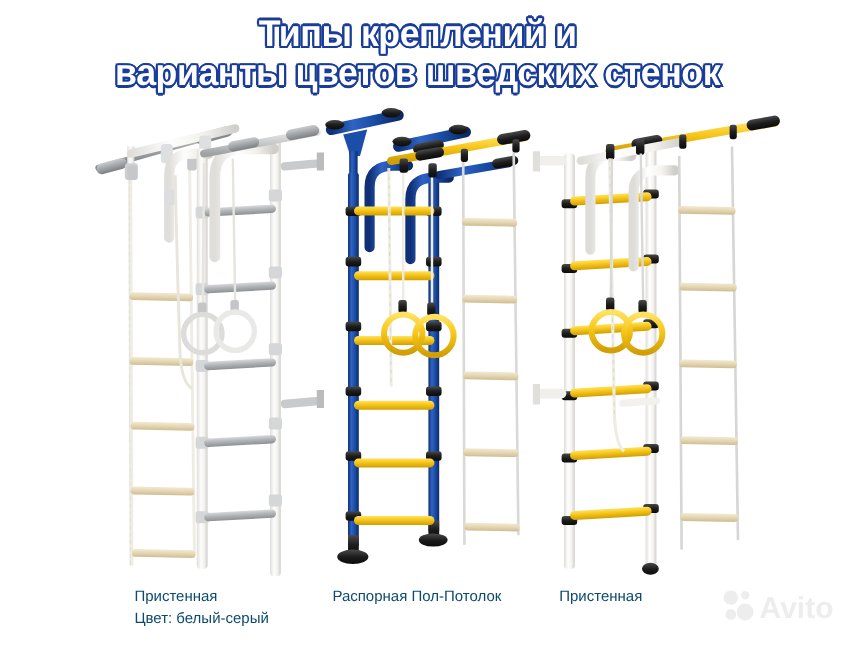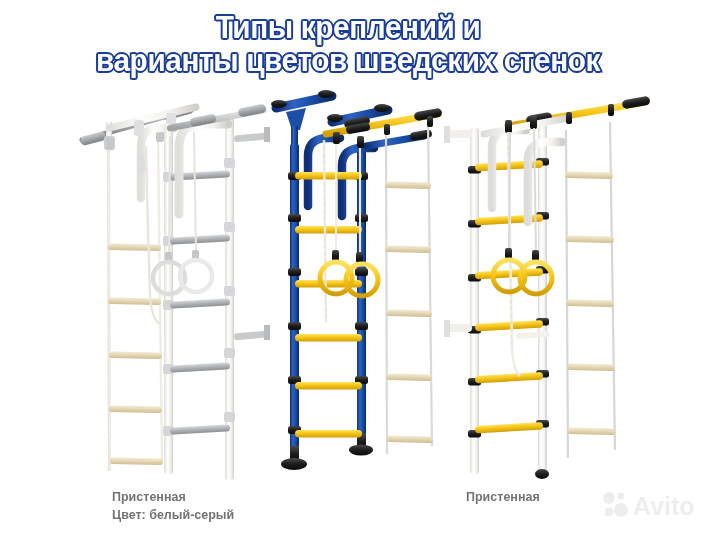--- a/index.html
+++ b/index.html
@@ -67,22 +67,22 @@
     top: 488px;
     left: 0;
     width: 720px;
     height: 45px;
   }
   .caption {
     position: absolute;
     top: 0;
     font-family: "Liberation Sans", sans-serif;
     font-size: 12.5px;
-    font-weight: bold;
-    color: #737373;
+    font-weight: normal;
+    color: #0c4a6e;
     line-height: 1.45;
     white-space: nowrap;
   }
   .caption .cap-type { display: block; }
   .caption .cap-color { display: block; }
   #cap-1 { left: 112px; }
   #cap-2 { left: 277px; }
   #cap-3 { left: 466px; }
 
   
@@ -499,20 +499,21 @@
   </div>
 
 </div>
 
 <div class="captions">
   <div class="caption" id="cap-1">
     <span class="cap-type">Пристенная</span>
     <span class="cap-color">Цвет: белый-серый</span>
   </div>
   <div class="caption" id="cap-2">
+    <span class="cap-type">Распорная Пол-Потолок</span>
   </div>
   <div class="caption" id="cap-3">
     <span class="cap-type">Пристенная</span>
   </div>
 </div>
 
 <div class="watermark">
   <svg width="104" height="34" viewBox="0 0 104 34" xmlns="http://www.w3.org/2000/svg">
     <circle cx="7" cy="10" r="6" fill="#dcdcdc"></circle>
     <circle cx="7" cy="24" r="4.5" fill="#dcdcdc"></circle>

